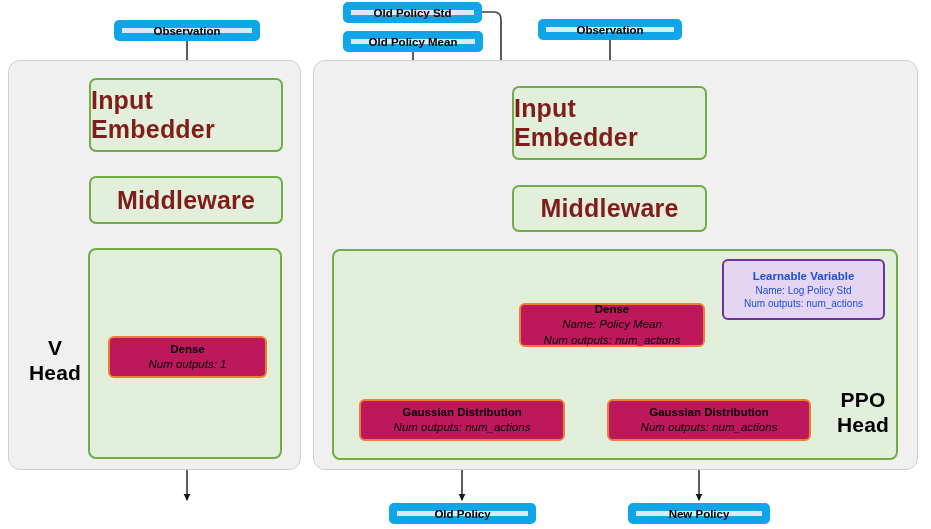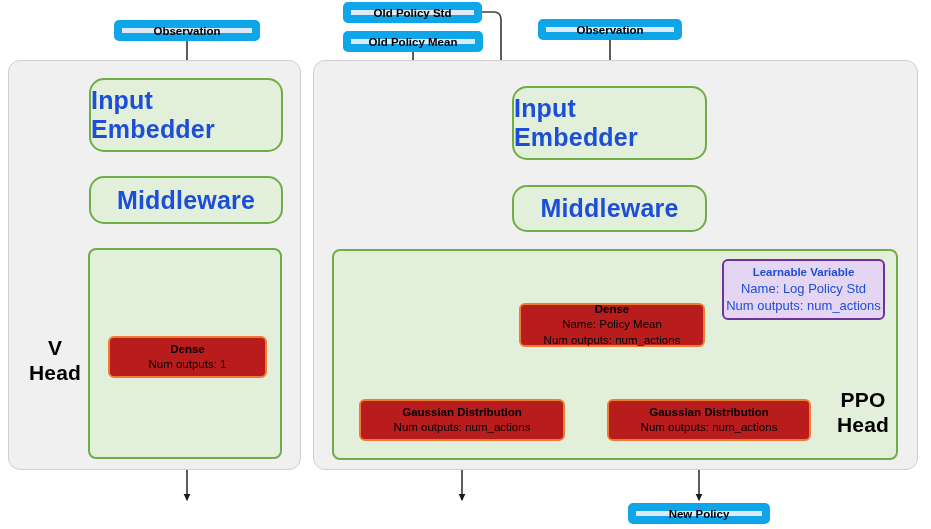--- a/index.html
+++ b/index.html
@@ -55,67 +55,68 @@
     font-weight: bold;
     color: #000;
     text-align: center;
     white-space: nowrap;
   }
 
   
   .module-box {
     background: #e2efda;
     border: 2.5px solid #70ad47;
-    border-radius: 15px;
+    border-radius: 7px;
     display: flex;
     align-items: center;
     justify-content: center;
     font-size: 25px;
     font-weight: bold;
-    color: #1d4ed8;
+    color: #7f1d1d;
     letter-spacing: 0.2px;
   }
 
   
   .op-box {
-    background: #b91c1c;
+    background: #be185d;
     border: 2.5px solid #ed7d31;
     border-radius: 6px;
     display: flex;
     flex-direction: column;
     align-items: center;
     justify-content: center;
     color: #000;
     text-align: left;
     line-height: 1.32;
   }
   .op-box .op-title {
     font-size: 11.5px;
     font-weight: bold;
   }
   .op-box .op-sub {
     font-size: 11.5px;
     font-weight: normal;
+    font-style: italic;
   }
 
   
   .var-box {
     background: #e4d5f2;
     border: 2.5px solid #7030a0;
     border-radius: 6px;
     display: flex;
     flex-direction: column;
     align-items: center;
     justify-content: center;
     color: #1d4ed8;
     text-align: center;
     line-height: 1.32;
   }
   .var-box .op-title { font-size: 11.5px; font-weight: bold; }
-  .var-box .op-sub   { font-size: 13px; font-weight: normal; }
+  .var-box .op-sub   { font-size: 10px; font-weight: normal; }
 
   svg.edges {
     position: absolute;
     left: 0; top: 0;
     width: 931px;
     height: 529px;
     pointer-events: none;
   }
 </style>
 </head>
@@ -209,16 +210,17 @@
     <div class="op-title">Gaussian Distribution</div>
     <div class="op-sub">Num outputs: num_actions</div>
   </div>
 
   <div class="abs op-box" style="left:607px; top:399px; width:204px; height:42px;">
     <div class="op-title">Gaussian Distribution</div>
     <div class="op-sub">Num outputs: num_actions</div>
   </div>
 
 
+  <div class="abs io-box" style="left:389px; top:503px; width:147px; height:21px;">Old Policy</div>
 
   <div class="abs io-box" style="left:628px; top:503px; width:142px; height:21px;">New Policy</div>
 
 </div>
 
 </body></html>

